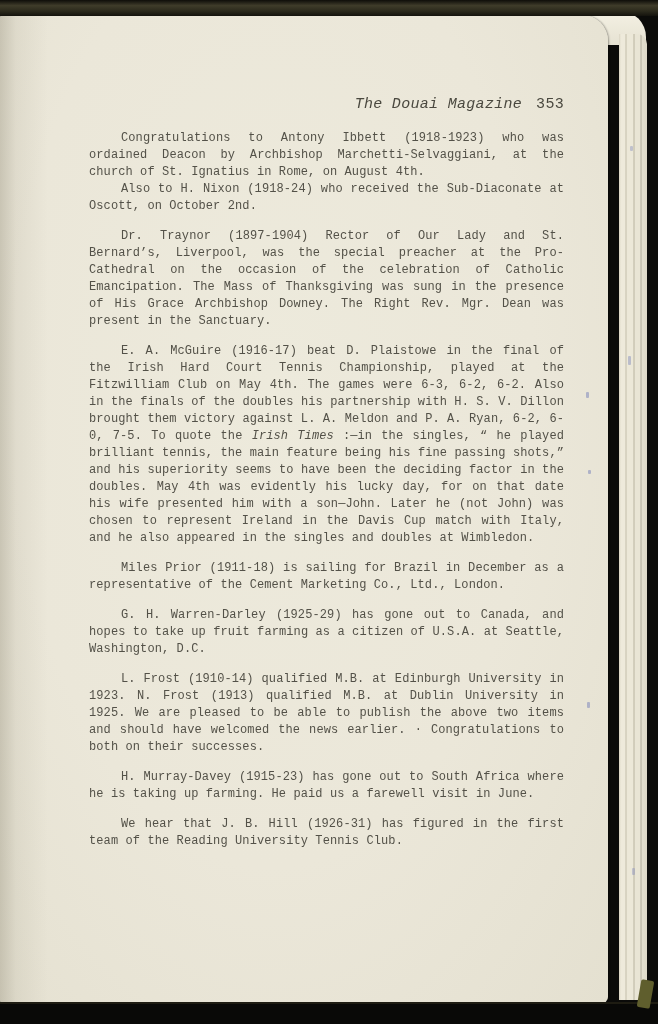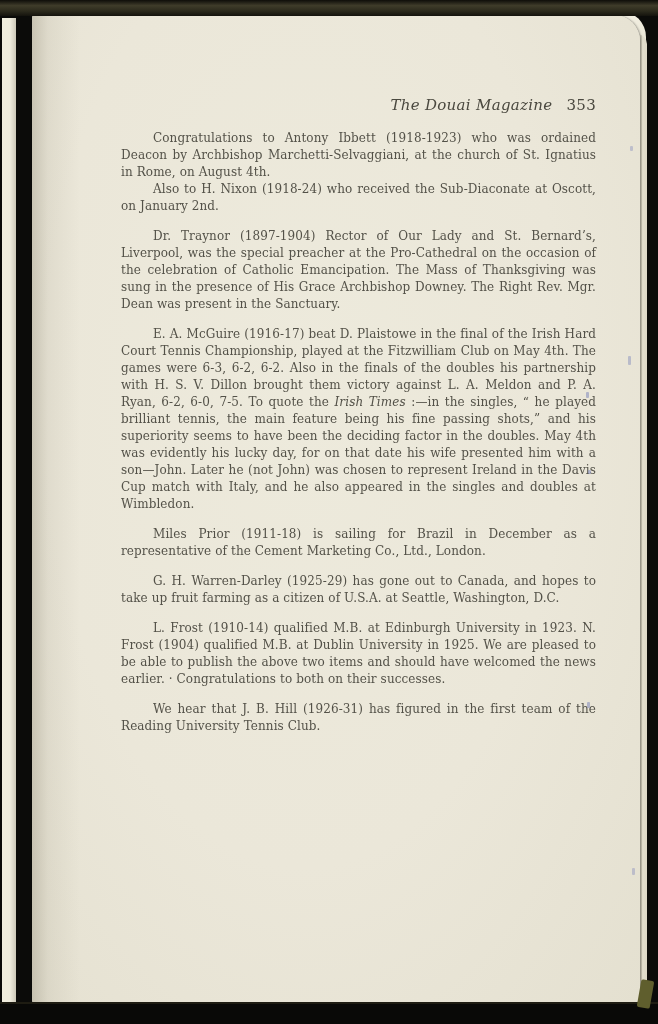--- a/index.html
+++ b/index.html
@@ -57,26 +57,27 @@
       #d9d4c2 0px, #eeeadb 2px, #eeeadb 6px, #c3beaa 7px,
       #ece8d8 8px, #ece8d8 14px, #b9b4a0 15px,
       #e9e5d5 16px, #e9e5d5 21px, #aea998 22px,
       #e2decd 23px, #ddd8c7 28px);
     border-radius: 0 10px 3px 0;
     z-index: 1;
   }
   
   .page {
     position: absolute;
-    left: 32px; top: 15px;
+    left: 0; top: 15px;
     width: 608px; height: 988px;
     background: radial-gradient(ellipse at 45% 38%, #edeadc 0%, var(--paper) 55%, #e4e0d0 100%);
     border-radius: 2px 26px 6px 2px;
     box-shadow: 1px 0 2px rgba(0,0,0,0.35);
     z-index: 2;
+    font-family: Liberation Mono, monospace;
   }
   
   .page::before {
     content: "";
     position: absolute;
     left: 0; top: 0; bottom: 0;
     width: 48px;
     background: linear-gradient(to right, rgba(125,119,98,0.30) 0px, rgba(125,119,98,0.10) 16px, rgba(125,119,98,0) 48px);
     border-radius: 2px 0 0 2px;
     pointer-events: none;
@@ -155,26 +156,27 @@
   <div class="left-edge"></div>
   <div class="fore-edge"></div>
 
   <div class="page">
     <div class="page-inner">
       <div class="running-header">
         <span class="journal-title">The Douai Magazine</span><span class="page-number">353</span>
       </div>
       <div class="page-body" id="page-body">
           <p><span>Congratulations to Antony Ibbett (1918-1923) who was ordained Deacon by Archbishop Marchetti-Selvaggiani, at the church of St. Ignatius in Rome, on August 4th.</span></p>
-          <p class="no-gap"><span>Also to H. Nixon (1918-24) who received the Sub-Diaconate at Oscott, on January 2nd.</span></p>
+          <p class="no-gap"><span>Also to H. Nixon (1918-24) who received the Sub-Diaconate at Oscott, on October 2nd.</span></p>
           <p><span>Dr. Traynor (1897-1904) Rector of Our Lady and St. Bernard’s, Liverpool, was the special preacher at the Pro-Cathedral on the occasion of the celebration of Catholic Emancipation.  The Mass of Thanksgiving was sung in the presence of His Grace Archbishop Downey.  The Right Rev. Mgr. Dean was present in the Sanctuary.</span></p>
           <p><span>E. A. McGuire (1916-17) beat D. Plaistowe in the final of the Irish Hard Court Tennis Championship, played at the Fitzwilliam Club on May 4th.  The games were 6-3, 6-2, 6-2. Also in the finals of the doubles his partnership with H. S. V. Dillon brought them victory against L. A. Meldon and P. A. Ryan, 6-2, 6-0, 7-5.   To quote the </span><em>Irish Times</em><span> :—in the singles, “ he played brilliant tennis, the main feature being his fine passing shots,” and his superiority seems to have been the deciding factor in the doubles.  May 4th was evidently his lucky day, for on that date his wife presented him with a son—John.  Later he (not John) was chosen to represent Ireland in the Davis Cup match with Italy, and he also appeared in the singles and doubles at Wimbledon.</span></p>
           <p><span>Miles Prior (1911-18) is sailing for Brazil in December as a representative of the Cement Marketing Co., Ltd., London.</span></p>
           <p><span>G. H. Warren-Darley (1925-29) has gone out to Canada, and hopes to take up fruit farming as a citizen of U.S.A. at Seattle, Washington, D.C.</span></p>
-          <p><span>L. Frost (1910-14) qualified M.B. at Edinburgh University in 1923.  N. Frost (1904) qualified M.B. at Dublin University in 1925.  We are pleased to be able to publish the above two items and should have welcomed the news earlier. · Congratulations to both on their successes.</span></p>
+          <p><span>L. Frost (1910-14) qualified M.B. at Edinburgh University in 1923.  N. Frost (1913) qualified M.B. at Dublin University in 1925.  We are pleased to be able to publish the above two items and should have welcomed the news earlier. · Congratulations to both on their successes.</span></p>
+          <p><span>H. Murray-Davey (1915-23) has gone out to South Africa where he is taking up farming.  He paid us a farewell visit in June.</span></p>
           <p><span>We hear that J. B. Hill (1926-31) has figured in the first team of the Reading University Tennis Club.</span></p>
         </div>
     </div>
   </div>
 
   <div class="speck s1"></div>
   <div class="speck s2"></div>
   <div class="speck s3"></div>
   <div class="speck s4"></div>
   <div class="speck s5"></div>

